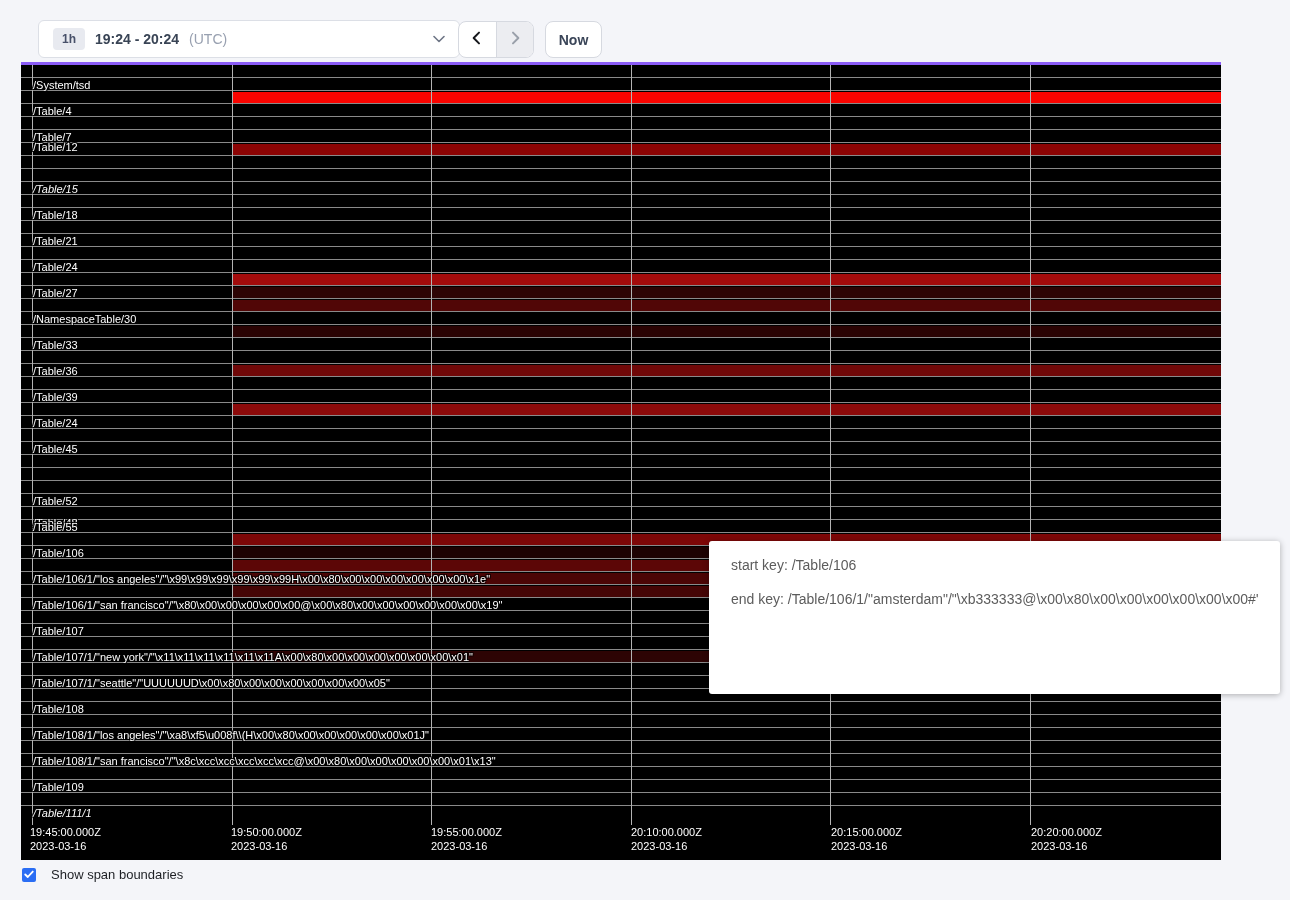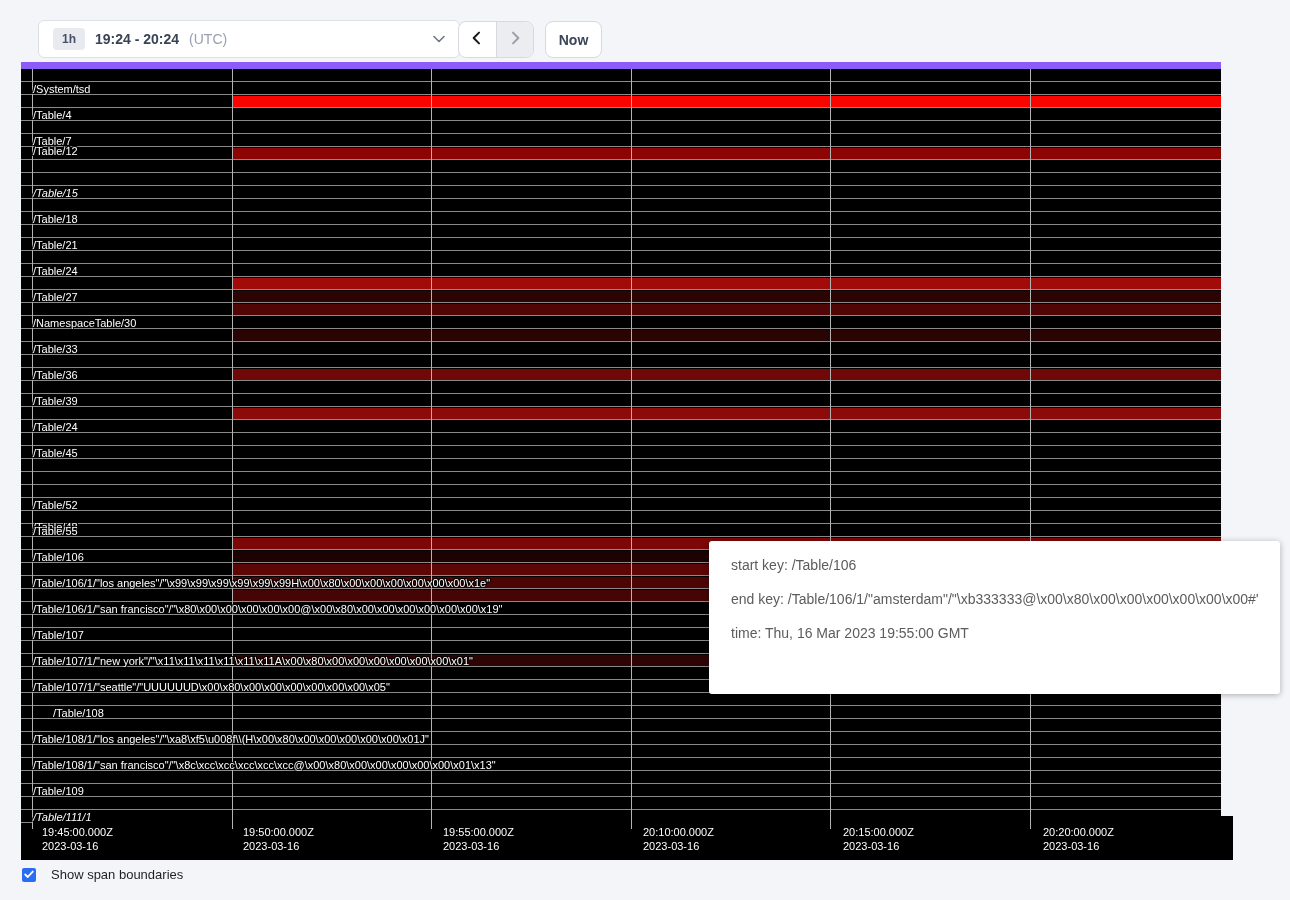--- a/index.html
+++ b/index.html
@@ -17,28 +17,28 @@
   .navgrp{position:absolute;left:458px;top:21px;width:76px;height:37px;border:1px solid #d6d9e0;
     border-radius:8px;display:flex;background:#fff;overflow:hidden;box-sizing:border-box;}
   .navbtn{width:38px;display:flex;align-items:center;justify-content:center;cursor:pointer;}
   .navbtn.next{background:#ecedf1;border-left:1px solid #d6d9e0;cursor:default;}
   .nowbtn{position:absolute;left:545px;top:21px;width:57px;height:37px;background:#fff;
     border:1px solid #d6d9e0;border-radius:8px;font-weight:bold;font-size:14px;color:#3a4558;
     display:flex;align-items:center;justify-content:center;cursor:pointer;box-sizing:border-box;}
 
   
   .chart{position:absolute;left:21px;top:62px;width:1200px;height:798px;background:#000;}
-  .hm-rows{position:absolute;left:0;top:0;width:1200px;height:754px;border-top:7px solid #8b5cf6;box-sizing:border-box;}
+  .hm-rows{position:absolute;left:0;top:0;width:1200px;height:754px;border-top:3px solid #8b5cf6;box-sizing:border-box;}
   .hm-row{height:12px;border-bottom:1px solid #8a8a8a;}
   .hm-band{position:absolute;left:211px;width:989px;height:11px;z-index:2;}
   .vline{position:absolute;top:0;width:1px;height:760px;background:#b3b3b3;z-index:3;}
   .hm-label{position:absolute;left:12px;height:13px;display:flex;align-items:center;font-size:11px;
     color:#fff;white-space:nowrap;z-index:4;
     text-shadow:1px 1px 0 #000,-1px -1px 0 #000,1px -1px 0 #000,-1px 1px 0 #000;}
-  .axis{position:absolute;left:12px;top:754px;width:1200px;height:44px;background:#000;z-index:1;}
+  .axis{position:absolute;left:0;top:754px;width:1200px;height:44px;background:#000;z-index:1;}
   .tick{position:absolute;top:9px;font-size:11px;color:#fff;line-height:14px;white-space:nowrap;}
 
   
   .tooltip{position:absolute;left:709px;top:541px;width:571px;height:153px;background:#fff;
     border-radius:3px;box-shadow:0 1px 6px rgba(0,0,0,.3);z-index:10;padding:13px 22px;
     box-sizing:border-box;color:#5c5c5c;font-size:14px;}
   .tooltip .line{line-height:22px;margin-bottom:12px;white-space:nowrap;overflow:hidden;}
 
   
   .footer{position:absolute;left:22px;top:867px;display:flex;align-items:center;}
@@ -179,21 +179,21 @@
         <div class="hm-label" style="top: 377px;">/Table/45</div>
         <div class="hm-label" style="top: 403px; margin-top: 48px;">/Table/48</div>
         <div class="hm-label" style="top: 429px;">/Table/52</div>
         <div class="hm-label" style="top: 455px;">/Table/55</div>
         <div class="hm-label" style="top: 481px;">/Table/106</div>
         <div class="hm-label" style="top: 507px;">/Table/106/1/"los angeles"/"\x99\x99\x99\x99\x99\x99H\x00\x80\x00\x00\x00\x00\x00\x00\x1e"</div>
         <div class="hm-label" style="top: 533px;">/Table/106/1/"san francisco"/"\x80\x00\x00\x00\x00\x00@\x00\x80\x00\x00\x00\x00\x00\x00\x19"</div>
         <div class="hm-label" style="top: 559px;">/Table/107</div>
         <div class="hm-label" style="top: 585px;">/Table/107/1/"new york"/"\x11\x11\x11\x11\x11\x11A\x00\x80\x00\x00\x00\x00\x00\x00\x01"</div>
         <div class="hm-label" style="top: 611px;">/Table/107/1/"seattle"/"UUUUUUD\x00\x80\x00\x00\x00\x00\x00\x00\x05"</div>
-        <div class="hm-label" style="top: 637px; margin-left: 20px;">/Table/108</div>
+        <div class="hm-label" style="top: 637px;">/Table/108</div>
         <div class="hm-label" style="top: 663px;">/Table/108/1/"los angeles"/"\xa8\xf5\u008f\\(H\x00\x80\x00\x00\x00\x00\x00\x01J"</div>
         <div class="hm-label" style="top: 689px;">/Table/108/1/"san francisco"/"\x8c\xcc\xcc\xcc\xcc\xcc@\x00\x80\x00\x00\x00\x00\x00\x01\x13"</div>
         <div class="hm-label" style="top: 715px;">/Table/109</div>
         <div class="hm-label" style="top: 741px; font-style: italic;">/Table/111/1</div>
       </div>
     <div class="axis" id="hm-axis">
         <div class="tick" style="left: 9px;">
           <div>19:45:00.000Z</div>
           <div>2023-03-16</div>
         </div>
@@ -216,21 +216,20 @@
         <div class="tick" style="left: 1010px;">
           <div>20:20:00.000Z</div>
           <div>2023-03-16</div>
         </div>
       </div>
   </div>
 
   <div class="tooltip">
     <div class="line">start key: /Table/106</div>
     <div class="line">end key: /Table/106/1/"amsterdam"/"\xb333333@\x00\x80\x00\x00\x00\x00\x00\x00#"</div>
-    <div class="line">time: Thu, 16 Mar 2023 19:55:00 GMT</div>
   </div>
 
   <div class="footer">
     <span class="cb">
       <svg width="10" height="9" viewBox="0 0 12 10">
           <path d="M1.5 5 L4.5 8 L10.5 1.5" stroke="#fff" stroke-width="2.2" fill="none" stroke-linecap="round" stroke-linejoin="round"></path>
         </svg>
     </span>
     <span class="cb-label">Show span boundaries</span>
   </div>

